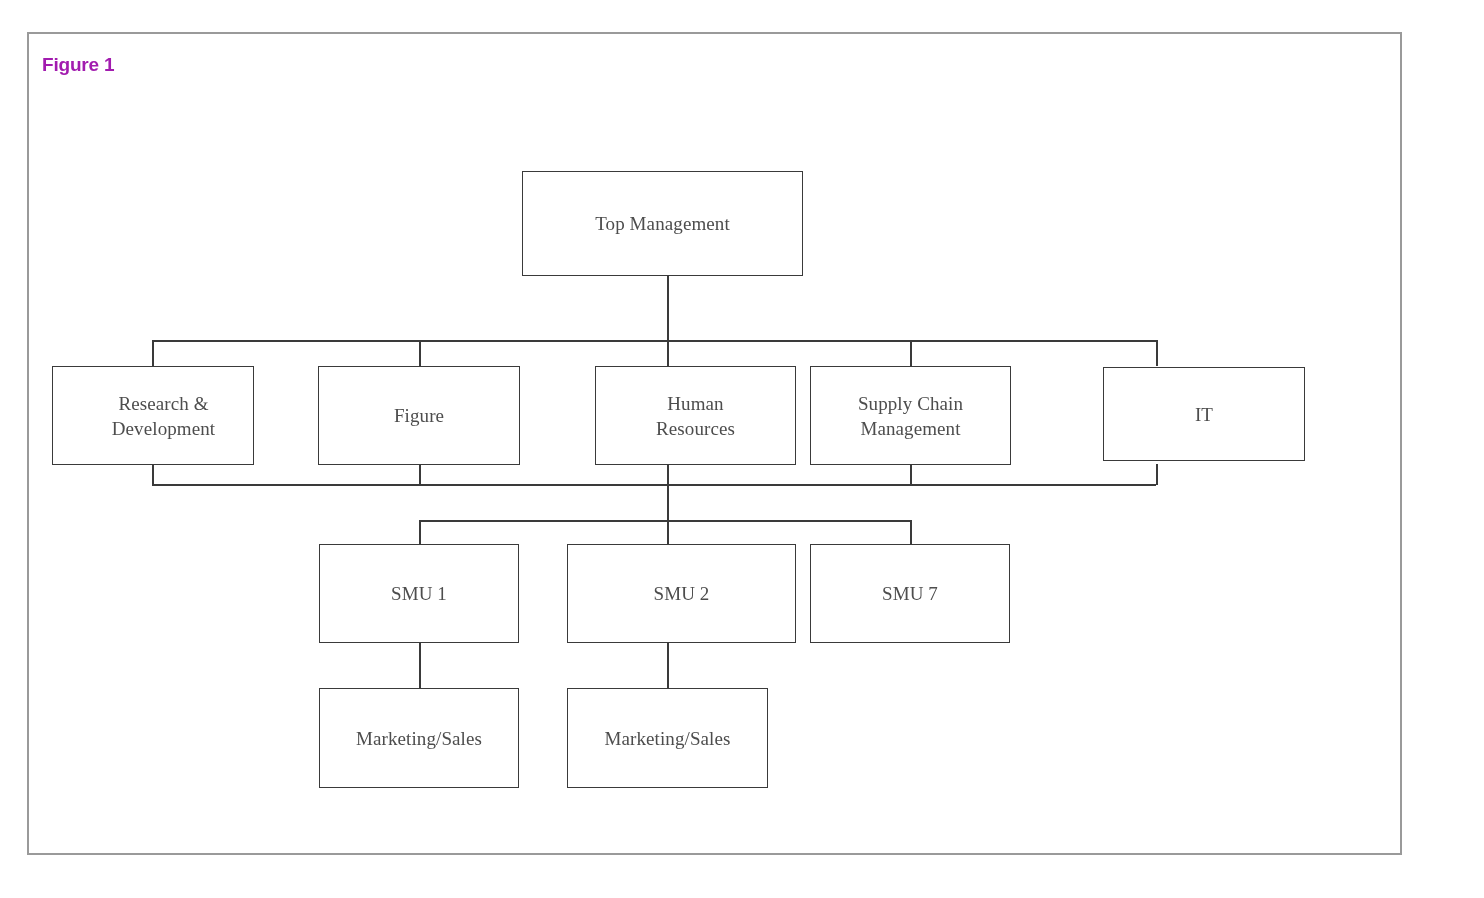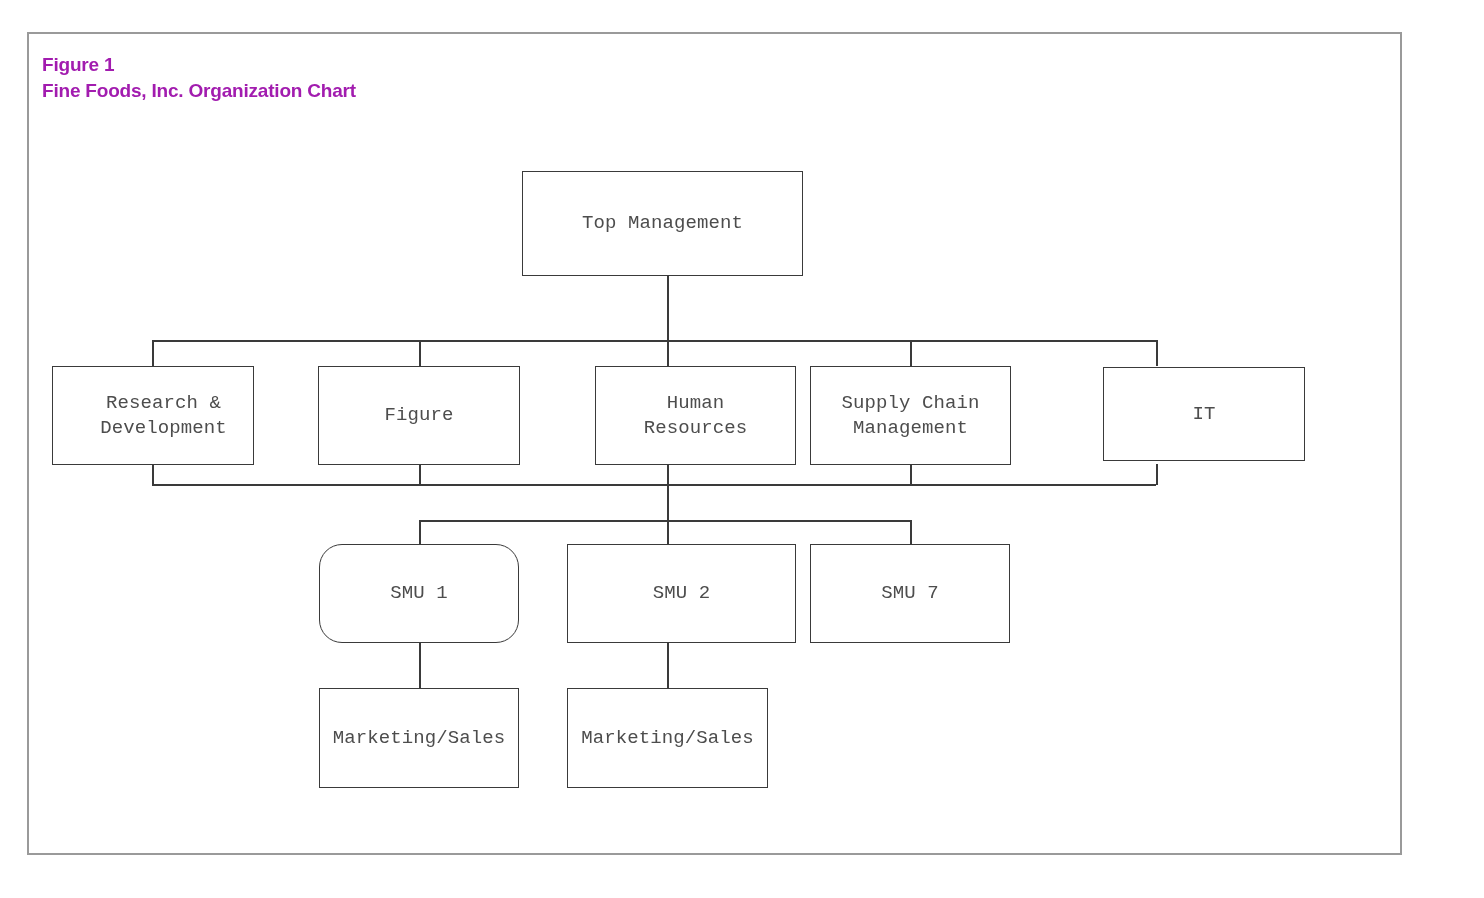--- a/index.html
+++ b/index.html
@@ -53,21 +53,21 @@
     position: absolute;
     border: 1.6px solid #3a3a3a;
     background: #ffffff;
     box-sizing: border-box;
     display: flex;
     align-items: center;
     justify-content: center;
     z-index: 3;
   }
   .node-label {
-    font-family: Liberation Mono, monospace;
+    font-family: Liberation Serif, serif;
     font-size: 19px;
     color: #4d4d4d;
     text-align: center;
     line-height: 25px;
     letter-spacing: 0.1px;
     white-space: pre-line;
   }
 
   .connector {
     position: absolute;
@@ -77,21 +77,20 @@
   .connector.v { width: 1.6px; }
   .connector.h { height: 1.6px; }
 </style>
 </head>
 <body>
 
 <div id="figure-frame">
 
   <div id="figure-caption">
     <div class="caption-line">Figure 1</div>
-    <div class="caption-line">Fine Foods, Inc. Organization Chart</div>
   </div>
 
   <div id="org-canvas">
 
     <div class="connector v" style="left: 638.2px; top: 242px; height: 65px;"></div>
 
     <div class="connector h" style="left: 123px; top: 306px; width: 1004px;"></div>
 
     <div class="connector v" style="left: 123px; top: 306px; height: 26px;"></div>
     <div class="connector v" style="left: 390px; top: 306px; height: 26px;"></div>
@@ -136,21 +135,21 @@
 
     <div class="node-box" style="left: 781px; top: 332px; width: 201px; height: 99px;">
       <span class="node-label">Supply Chain
 Management</span>
     </div>
 
     <div class="node-box" style="left: 1026px; top: 333px; width: 202px; height: 94px; margin-left: 48px;">
       <span class="node-label">IT</span>
     </div>
 
-    <div class="node-box" style="left: 290px; top: 510px; width: 200px; height: 99px; border-radius: 23px;">
+    <div class="node-box" style="left: 290px; top: 510px; width: 200px; height: 99px;">
       <span class="node-label">SMU 1</span>
     </div>
 
     <div class="node-box" style="left: 538px; top: 510px; width: 229px; height: 99px;">
       <span class="node-label">SMU 2</span>
     </div>
 
     <div class="node-box" style="left: 781px; top: 510px; width: 200px; height: 99px;">
       <span class="node-label">SMU 7</span>
     </div>

